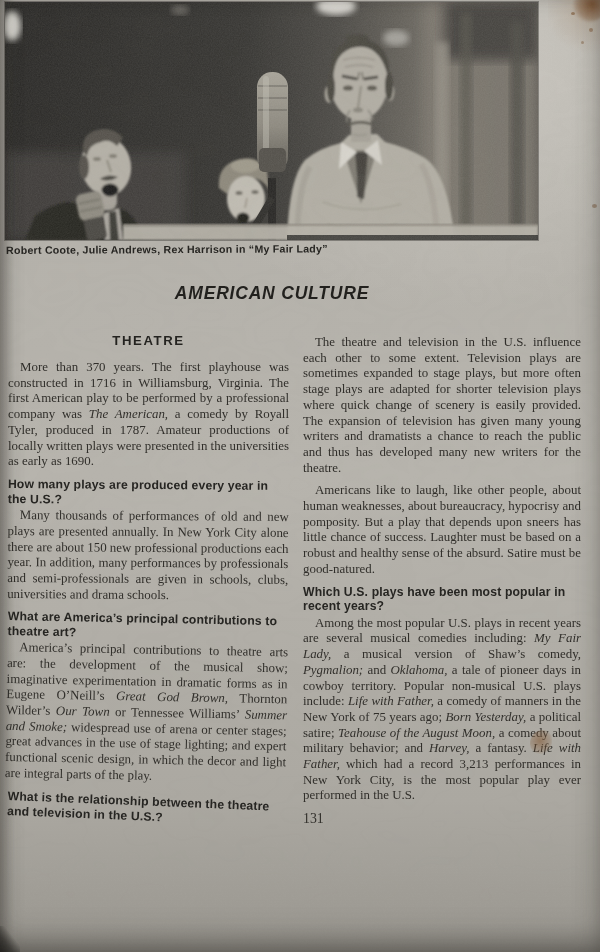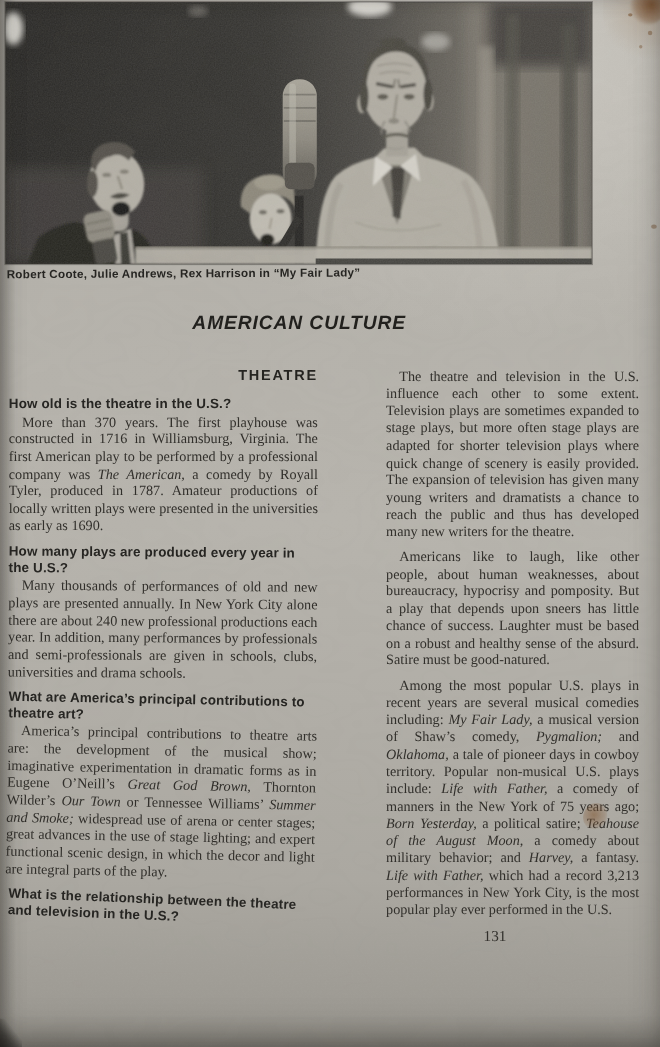--- a/index.html
+++ b/index.html
@@ -42,44 +42,44 @@
     font-style:italic;font-weight:bold;font-size:17.5px;letter-spacing:.8px;
     color:#1d1c19;
   }
   
   .columns{
     display:flex;gap:14px;margin-top:29px;padding:0 19px 0 8px;
     color:#2d2b27;
   }
   .col{min-width:0;}
   .col-left{flex:0 0 281px;}
-  .col-right{flex:1;margin-left:48px;}
+  .col-right{flex:1;}
   .sect{
-    margin:0 0 12px 0;text-align:right;
+    margin:0 0 12px 0;text-align:center;
     font-family:"Liberation Sans", sans-serif;
     font-size:13.2px;font-weight:bold;letter-spacing:1.6px;color:#201f1c;
   }
   .qa{margin:0 0 7px 0;}
   .q{
     margin:7px 0 2px 0;
     font-family:"Liberation Sans", sans-serif;
     font-size:12.2px;line-height:14.6px;font-weight:bold;color:#22211e;
     letter-spacing:.15px;
   }
   .a{
     margin:0;
     font-size:12.9px;line-height:15.7px;text-align:justify;
     text-indent:12px;color:#2d2b27;
   }
   .a em{font-style:italic;}
   .tilt-a{transform:rotate(.4deg);transform-origin:0 0;}
   .tilt-b{transform:rotate(1.1deg);transform-origin:0 0;}
   .tilt-c{transform:rotate(2.3deg);transform-origin:0 0;}
   .pagenum{
-    margin-top:6px;text-align:center;padding-right:32px;
+    margin-top:6px;text-align:left;padding-right:32px;
     font-size:13.8px;color:#2d2b27;
   }
   
   .artifact{position:absolute;z-index:4;pointer-events:none;}
   .stain-corner{
     right:-6px;top:-8px;width:34px;height:30px;border-radius:50%;
     background:radial-gradient(circle at 60% 40%, rgba(112,66,30,.85) 0%, rgba(112,66,30,.35) 55%, rgba(112,66,30,0) 75%);
     filter:blur(1px);
   }
   .stain-wash{
@@ -235,27 +235,26 @@
   <div class="caption">Robert Coote, Julie Andrews, Rex Harrison in “My Fair Lady”</div>
 
   <h1 class="title">AMERICAN CULTURE</h1>
 
   <div class="columns">
 
     <div class="col col-left">
       <h2 class="sect">THEATRE</h2>
 
       <section class="qa">
-        <h3 class="q">How old is the theatre in the U.S.?</h3>
         <p class="a"><span>More than 370 years. The first playhouse was constructed in 1716 in Williamsburg, Virginia. The first American play to be performed by a professional company was </span><em>The American,</em><span> a comedy by Royall Tyler, produced in 1787. Amateur productions of locally written plays were presented in the universities as early as 1690.</span></p>
       </section>
 
       <section class="qa tilt-a">
         <h3 class="q">How many plays are produced every year in the U.S.?</h3>
-        <p class="a"><span>Many thousands of performances of old and new plays are presented annually. In New York City alone there are about 240 new professional productions each year. In addition, many performances by professionals and semi-professionals are given in schools, clubs, universities and drama schools.</span></p>
+        <p class="a"><span>Many thousands of performances of old and new plays are presented annually. In New York City alone there are about 150 new professional productions each year. In addition, many performances by professionals and semi-professionals are given in schools, clubs, universities and drama schools.</span></p>
       </section>
 
       <section class="qa tilt-b">
         <h3 class="q">What are America’s principal contributions to theatre art?</h3>
         <p class="a"><span>America’s principal contributions to theatre arts are: the development of the musical show; imaginative experimentation in dramatic forms as in Eugene O’Neill’s </span><em>Great God Brown,</em><span> Thornton Wilder’s </span><em>Our Town</em><span> or Tennessee Williams’ </span><em>Summer and Smoke;</em><span> widespread use of arena or center stages; great advances in the use of stage lighting; and expert functional scenic design, in which the decor and light are integral parts of the play.</span></p>
       </section>
 
       <section class="qa tilt-c">
         <h3 class="q">What is the relationship between the theatre and television in the U.S.?</h3>
       </section>
@@ -264,20 +263,21 @@
     <div class="col col-right">
       <section class="qa" style="margin-top:2px">
         <p class="a"><span>The theatre and television in the U.S. influence each other to some extent. Television plays are sometimes expanded to stage plays, but more often stage plays are adapted for shorter television plays where quick change of scenery is easily provided. The expansion of television has given many young writers and dramatists a chance to reach the public and thus has developed many new writers for the theatre.</span></p>
       </section>
 
       <section class="qa">
         <p class="a"><span>Americans like to laugh, like other people, about human weaknesses, about bureaucracy, hypocrisy and pomposity. But a play that depends upon sneers has little chance of success. Laughter must be based on a robust and healthy sense of the absurd. Satire must be good-natured.</span></p>
       </section>
 
       <section class="qa">
+        <h3 class="q">Which U.S. plays have been most popular in recent years?</h3>
         <p class="a"><span>Among the most popular U.S. plays in recent years are several musical comedies including: </span><em>My Fair Lady,</em><span> a musical version of Shaw’s comedy, </span><em>Pygmalion;</em><span> and </span><em>Oklahoma,</em><span> a tale of pioneer days in cowboy territory. Popular non-musical U.S. plays include: </span><em>Life with Father,</em><span> a comedy of manners in the New York of 75 years ago; </span><em>Born Yesterday,</em><span> a political satire; </span><em>Teahouse of the August Moon,</em><span> a comedy about military behavior; and </span><em>Harvey,</em><span> a fantasy. </span><em>Life with Father,</em><span> which had a record 3,213 performances in New York City, is the most popular play ever performed in the U.S.</span></p>
       </section>
 
       <div class="pagenum">131</div>
     </div>
   </div>
 
   <div class="artifact stain-wash"></div>
   <div class="artifact stain-corner"></div>
   <div class="artifact speck1"></div>

